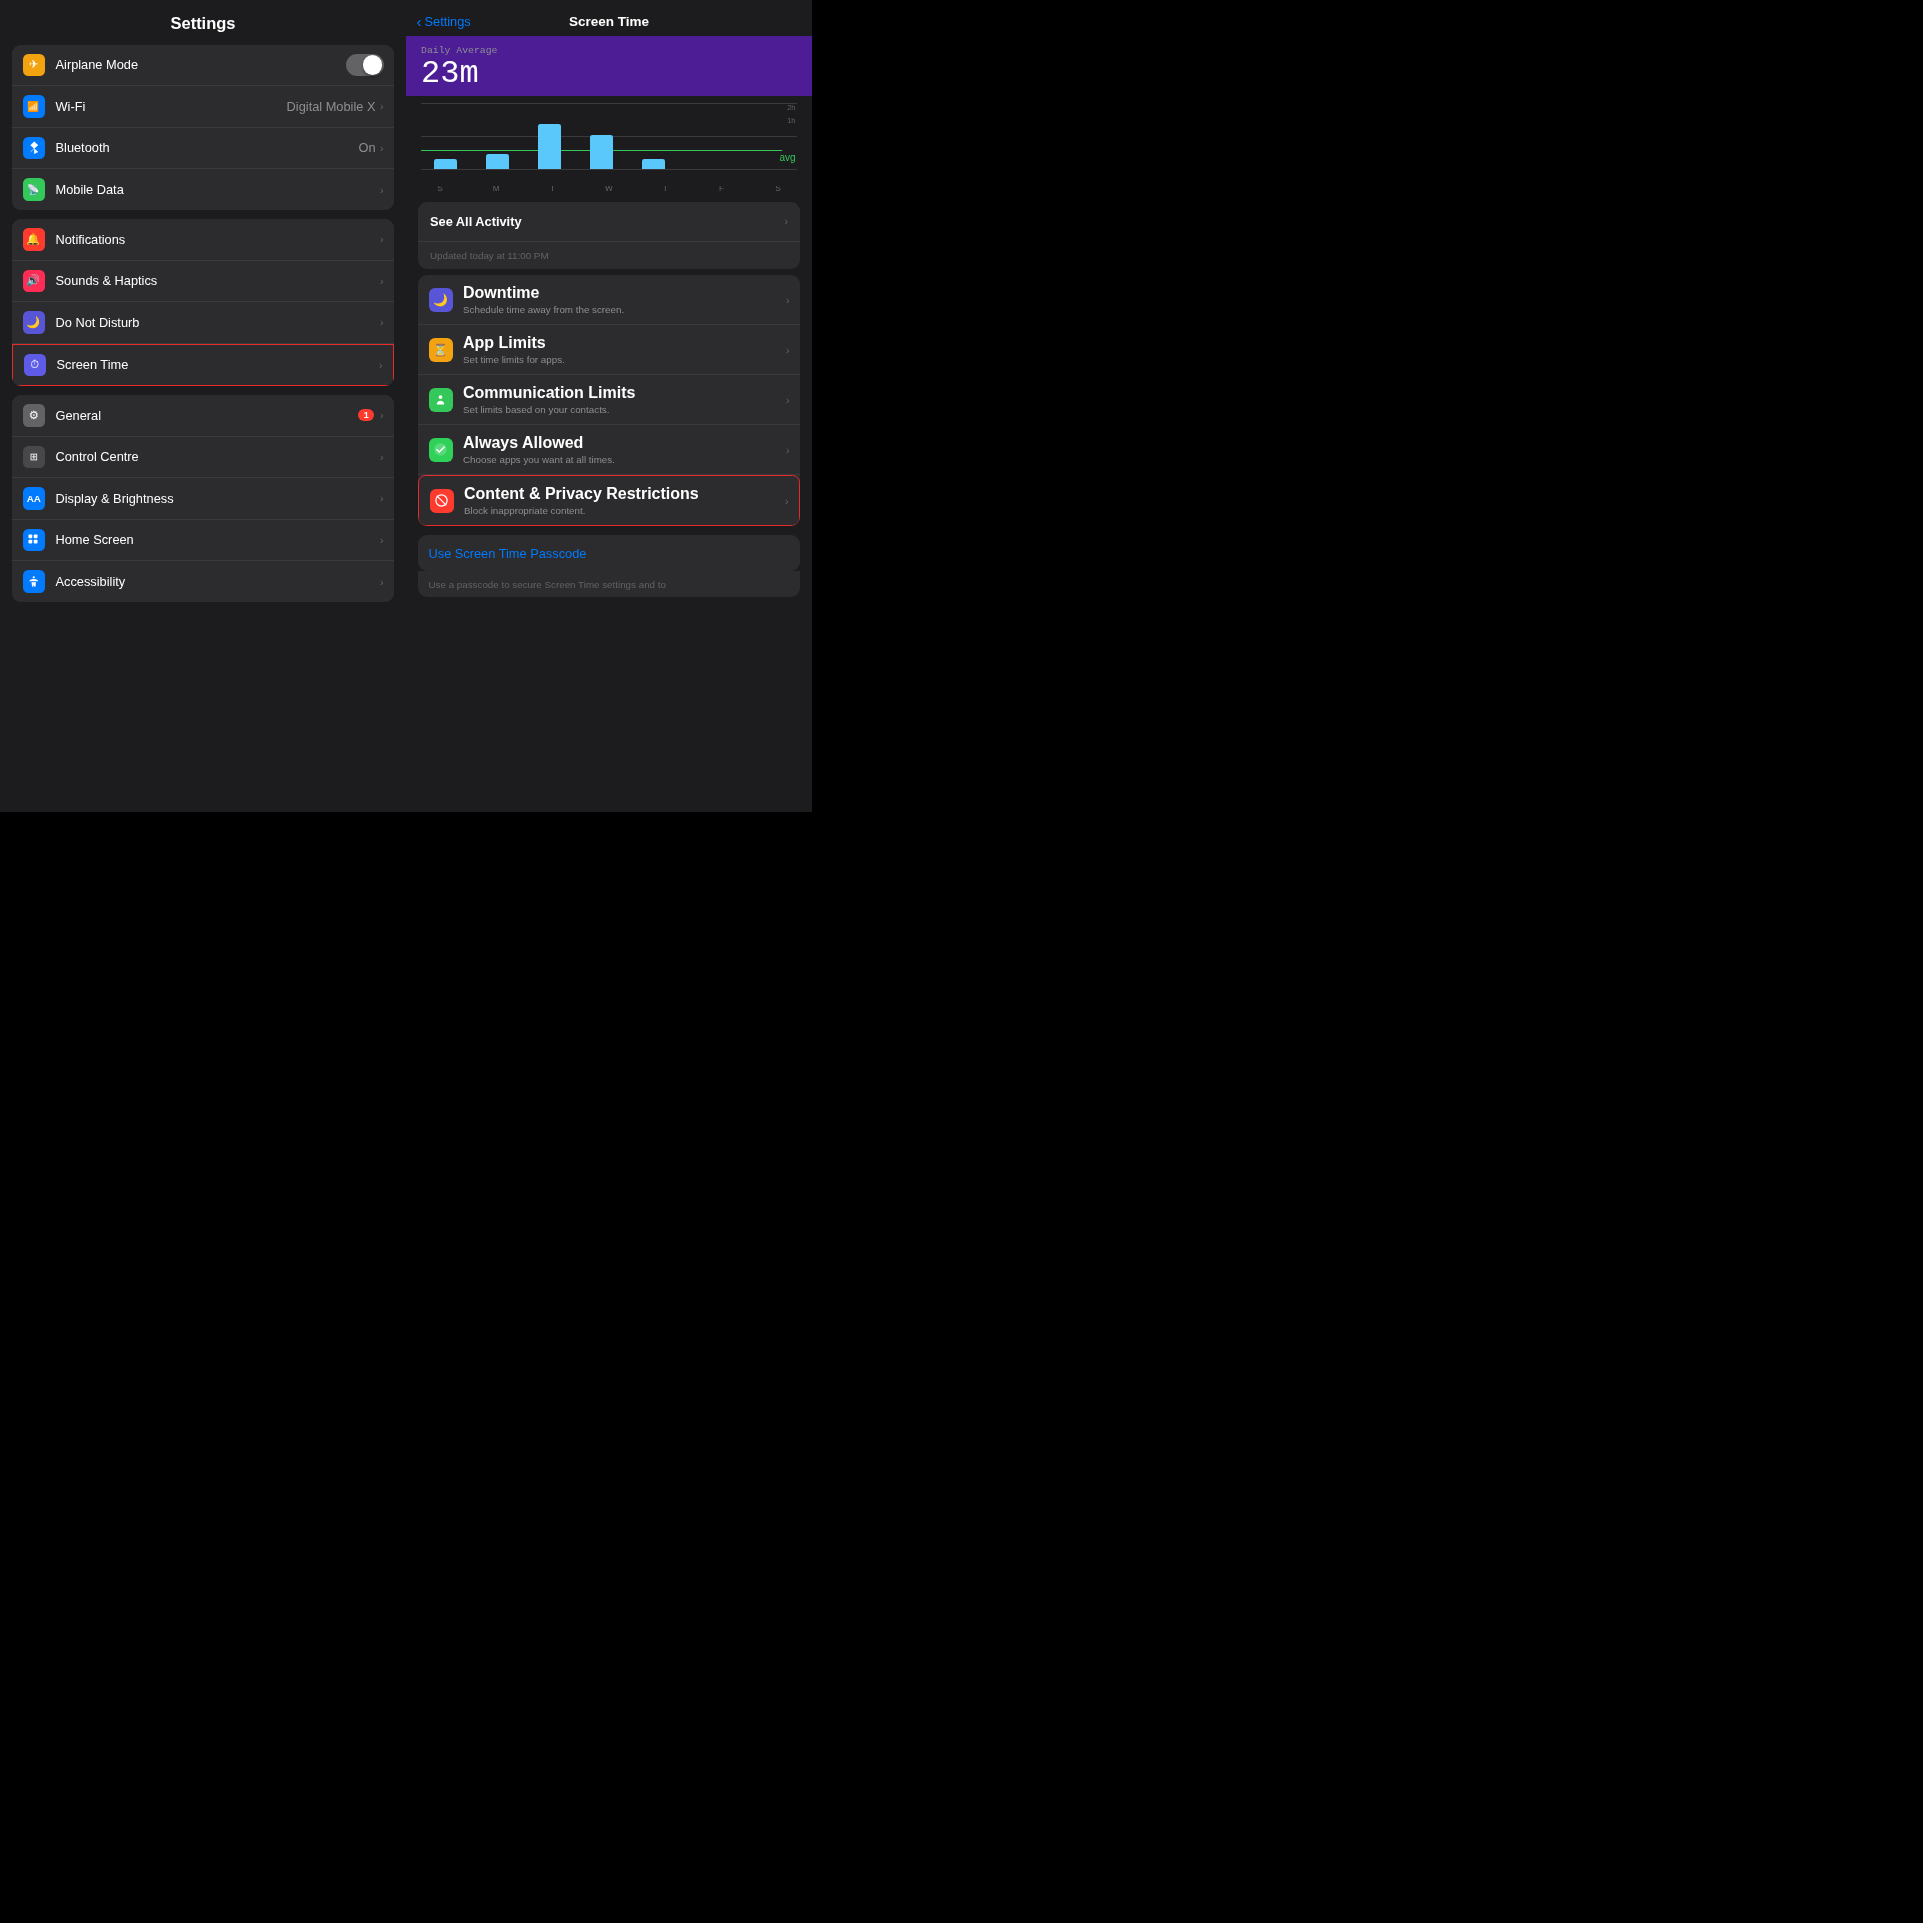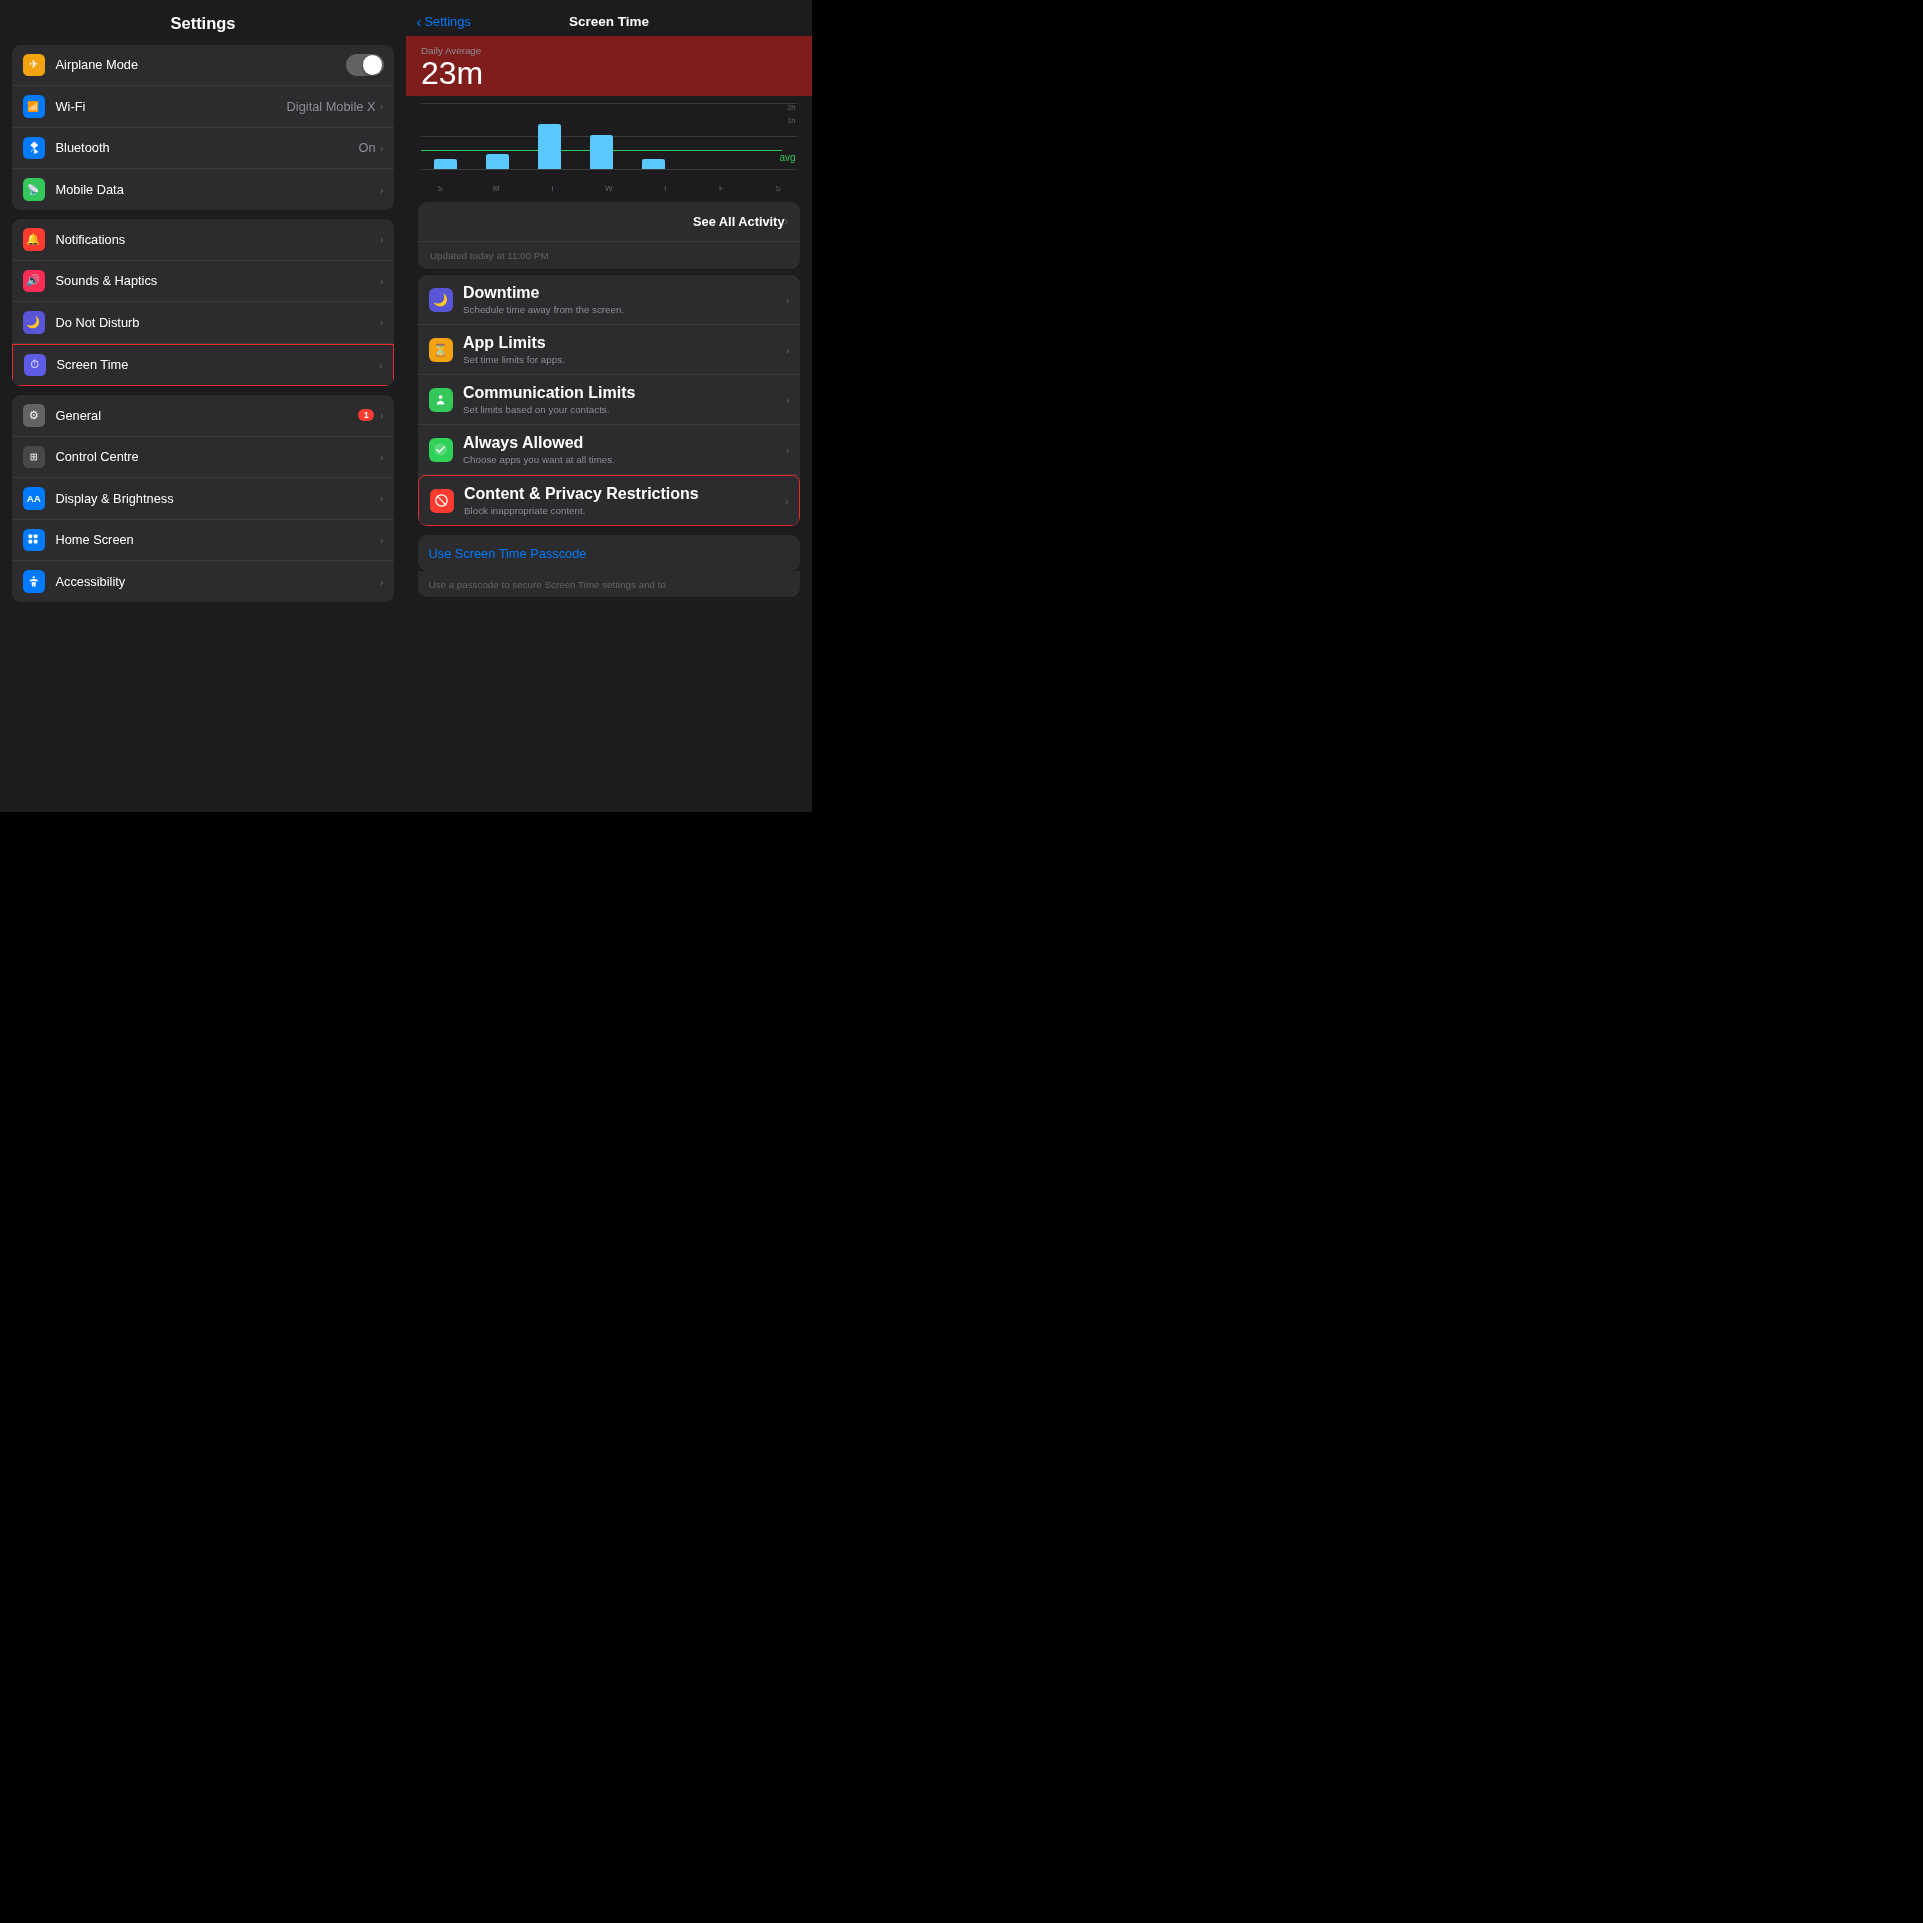--- a/index.html
+++ b/index.html
@@ -160,22 +160,23 @@
     .back-btn .back-chevron {
       font-size: 15px;
     }
     .right-header h1 {
       color: #fff;
       font-size: 13.5px;
       font-weight: 700;
     }
 
     .screen-time-stats {
-      background: #7f1d1d;
+      background: #4c1d95;
       padding: 9px 15px 4.5px 15px;
+      font-family: Liberation Mono, monospace;
     }
     .daily-avg-label {
       color: #8e8e93;
       font-size: 9.8px;
     }
     .daily-avg-value {
       color: #fff;
       font-size: 32px;
       font-weight: 300;
       line-height: 1.1;
@@ -261,21 +262,20 @@
       background: #2c2c2e;
       margin: 6px 12px 0 12px;
       border-radius: 9px 9px 0 0;
       border-bottom: 0.4px solid #3a3a3c;
     }
     .see-all-label {
       flex: 1;
       color: #fff;
       font-size: 12.8px;
       font-weight: 600;
-      text-align: right;
     }
     .updated-row {
       padding: 6px 12px 7.5px 12px;
       background: #2c2c2e;
       margin: 0 12px;
       border-radius: 0 0 9px 9px;
     }
     .updated-text {
       color: #636366;
       font-size: 9.8px;

